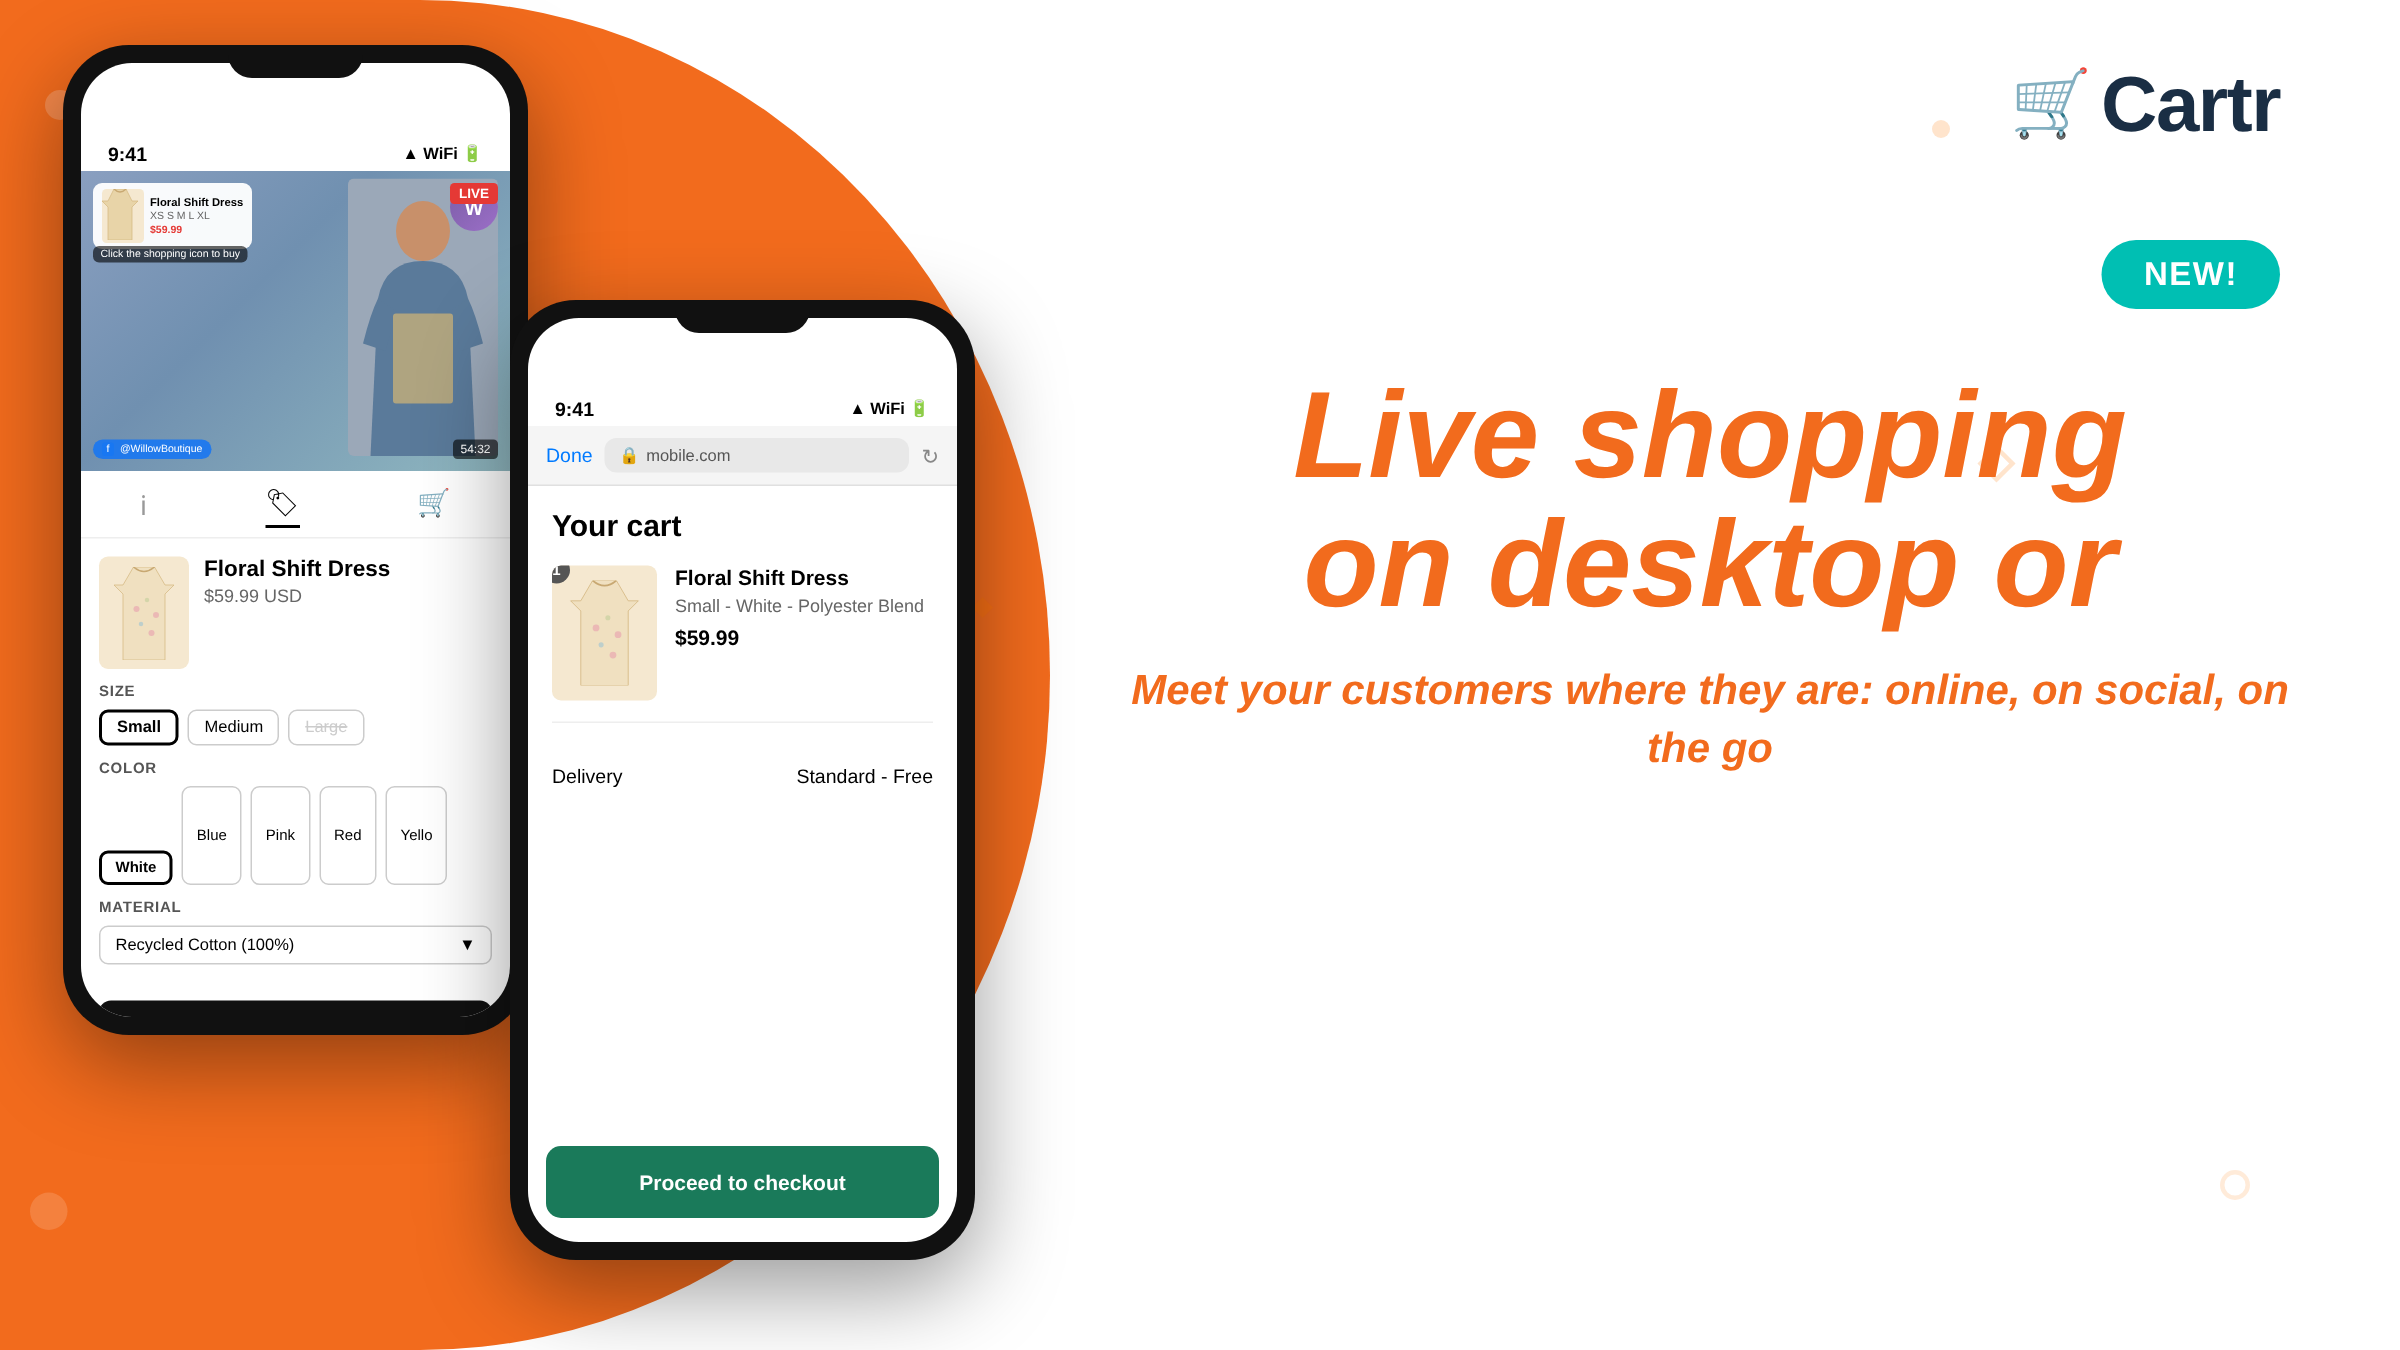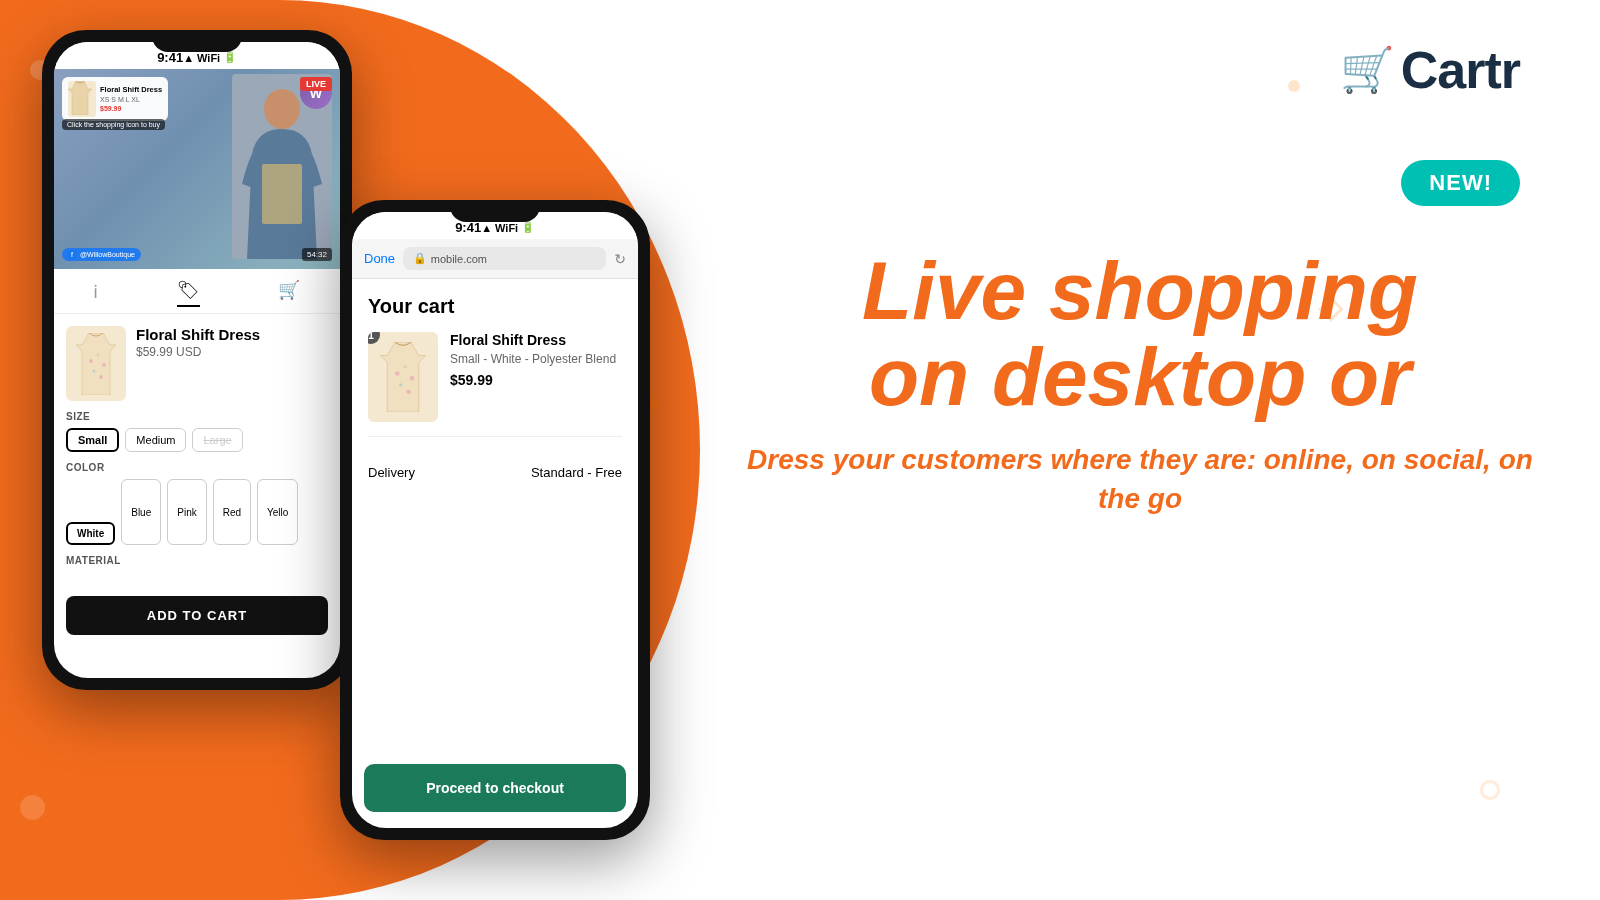--- a/index.html
+++ b/index.html
@@ -118,27 +118,28 @@
       border-radius: 34px;
       overflow: hidden;
       width: 100%;
       height: 100%;
       position: relative;
     }
 
     
     .status-bar {
       display: flex;
-      justify-content: center;
+      justify-content: space-between;
       align-items: center;
       padding: 8px 18px 4px;
       font-size: 11px;
       font-weight: 600;
       color: #000;
       background: #fff;
+      margin-top: 45px;
     }
     .status-bar .time { font-weight: 700; font-size: 13px; }
     .status-icons { display: flex; gap: 3px; align-items: center; font-size: 11px; }
 
     
     .notch {
       position: absolute;
       top: 0;
       left: 50%;
       transform: translateX(-50%);
@@ -460,21 +461,21 @@
   <span class="logo-text">Cartr</span>
 </div>
 
 <div class="new-badge">NEW!</div>
 
 <div class="headline-area">
   <div class="headline-main">
     <span>Live shopping</span><br>
     <span>on desktop or</span><br>
   </div>
-  <div class="headline-sub">Dress your customers where they are: online, on social, on the go</div>
+  <div class="headline-sub">Meet your customers where they are: online, on social, on the go</div>
 </div>
 
 <div class="phone-back">
   <div class="phone-frame">
     <div class="notch"></div>
     <div class="phone-screen">
       <div class="status-bar">
         <span class="time">9:41</span>
         <div class="status-icons">
           <span>▲</span>
@@ -574,20 +575,24 @@
             <button class="color-btn selected">White</button>
             <button class="color-btn">Blue</button>
             <button class="color-btn">Pink</button>
             <button class="color-btn">Red</button>
             <button class="color-btn">Yello</button>
           </div>
         </div>
 
         <div class="material-section">
           <div class="section-label">MATERIAL</div>
+          <div class="material-select">
+            <span>Recycled Cotton (100%)</span>
+            <span>▼</span>
+          </div>
         </div>
       </div>
 
       <div class="add-to-cart-btn">ADD TO CART</div>
     </div>
   </div>
 </div>
 
 <div class="phone-front">
   <div class="phone-frame">

